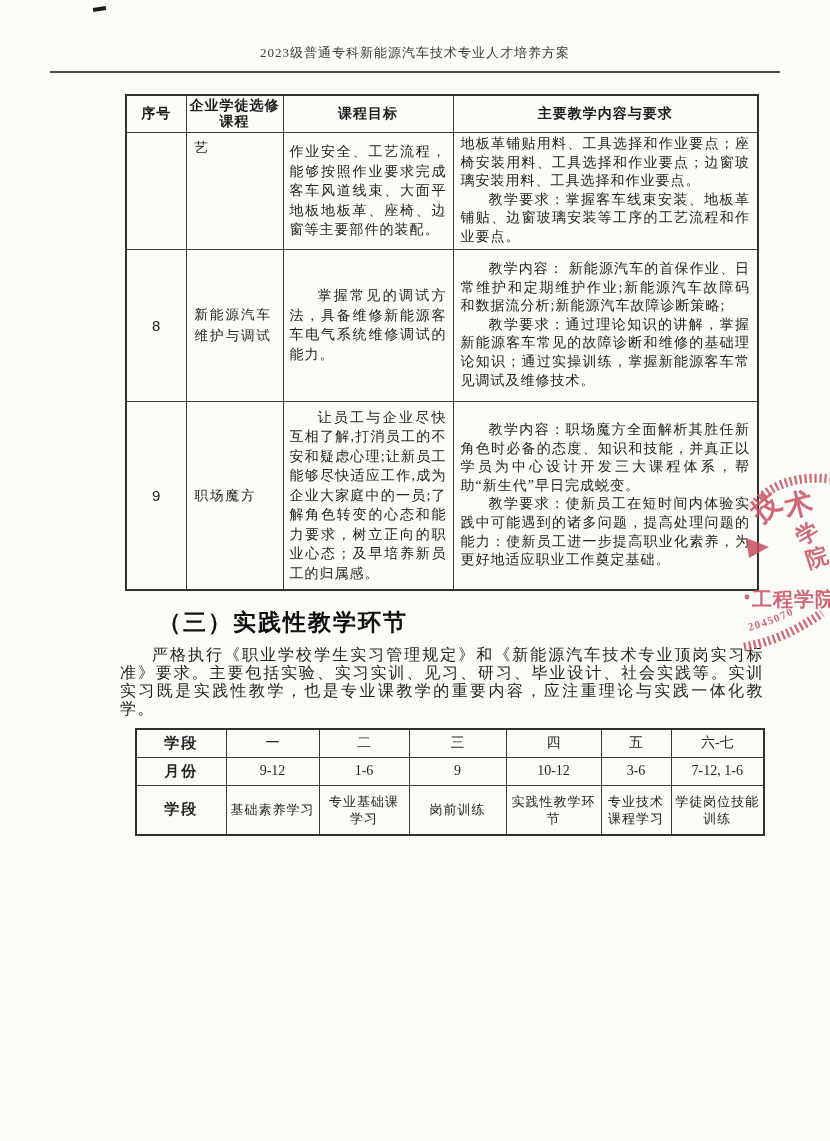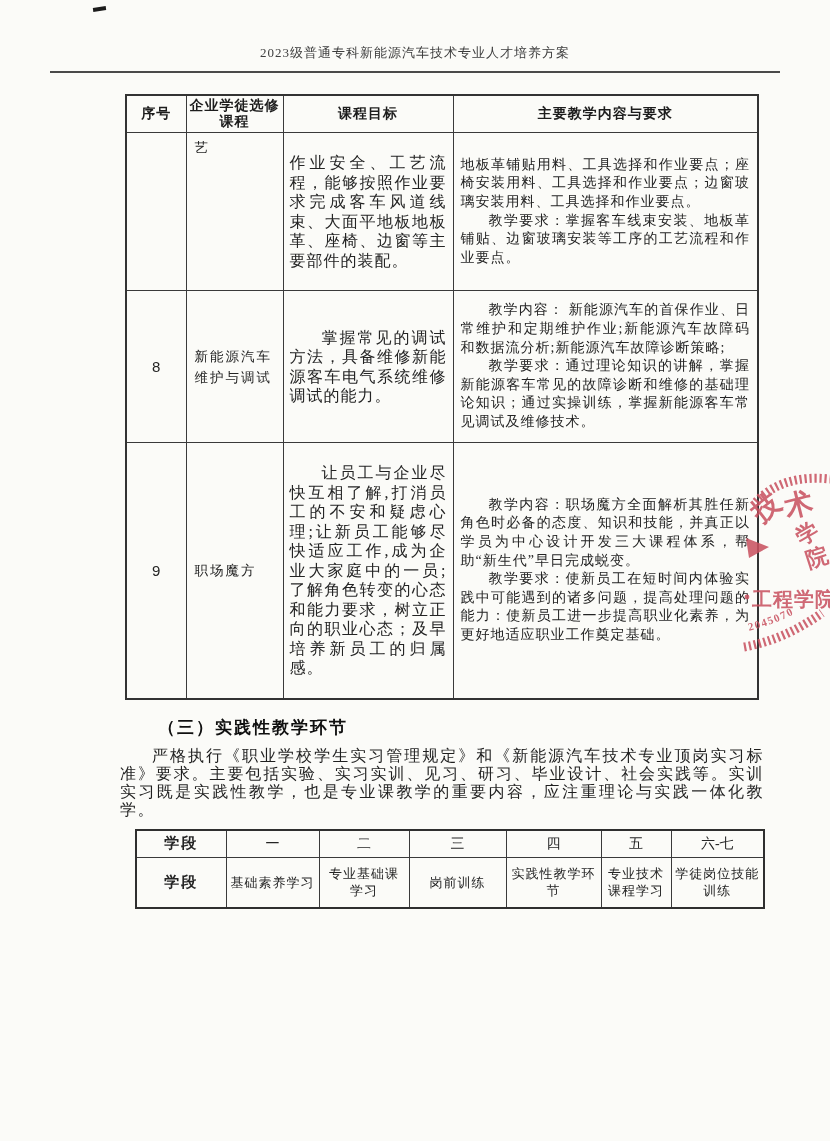--- a/index.html
+++ b/index.html
@@ -24,29 +24,29 @@
   table.course-table th, table.course-table td {
     border:1px solid #3a3a3a; overflow:hidden;
   }
   table.course-table th {
     font-size:14px; font-weight:bold; text-align:center; padding:2px 3px;
     height:34px; line-height:16px; letter-spacing:1px; color:#1d1d1d;
   }
   td.c-no { text-align:center; font-size:15px; vertical-align:middle; font-family:"Liberation Sans","DejaVu Sans",sans-serif; }
   td.c-course { font-size:13.5px; letter-spacing:2px; line-height:21px; padding:4px 8px; vertical-align:middle; }
   td.c-course.top { vertical-align:top; }
-  td.c-obj { font-size:16px; letter-spacing:1px; line-height:19.5px; padding:20px 6px; vertical-align:middle; text-align:justify; }
+  td.c-obj { font-size:14px; letter-spacing:1px; line-height:19.5px; padding:6px 6px; vertical-align:middle; text-align:justify; }
   td.c-content { font-size:14px; letter-spacing:1px; line-height:18.6px; padding:2px 7px; vertical-align:middle; text-align:justify; }
   .pi { text-indent:2em; }
   tr.row-a  { height:97px; }
   tr.row-8  { height:152px; }
   tr.row-9  { height:176px; }
 
   
-  .section-heading { margin:16px 0 0 158px; font-size:17px; font-weight:bold; color:#101010; letter-spacing:2px; }
+  .section-heading { margin:16px 0 0 158px; font-size:23px; font-weight:bold; color:#101010; letter-spacing:2px; }
   .body-para {
     width:644px; margin:8px 0 0 120px;
     font-size:16px; line-height:18px; letter-spacing:1.5px;
     text-align:justify; text-indent:2em; color:#1f1f1f;
   }
 
   
   table.schedule-table {
     width:628px; margin:10px 0 0 135px;
     border-collapse:collapse; table-layout:fixed;
@@ -146,20 +146,29 @@
     <tbody>
       <tr class="sch-r2">
         <th class="rl">学段</th>
         <td>一</td>
         <td>二</td>
         <td>三</td>
         <td>四</td>
         <td>五</td>
         <td>六-七</td>
       </tr>
+      <tr class="sch-r3">
+        <th class="rl">月份</th>
+        <td>9-12</td>
+        <td>1-6</td>
+        <td>9</td>
+        <td>10-12</td>
+        <td>3-6</td>
+        <td>7-12, 1-6</td>
+      </tr>
       <tr class="sch-r4">
         <th class="rl">学段</th>
         <td>基础素养学习</td>
         <td>专业基础课学习</td>
         <td>岗前训练</td>
         <td>实践性教学环节</td>
         <td>专业技术课程学习</td>
         <td>学徒岗位技能训练</td>
       </tr>
     </tbody>

